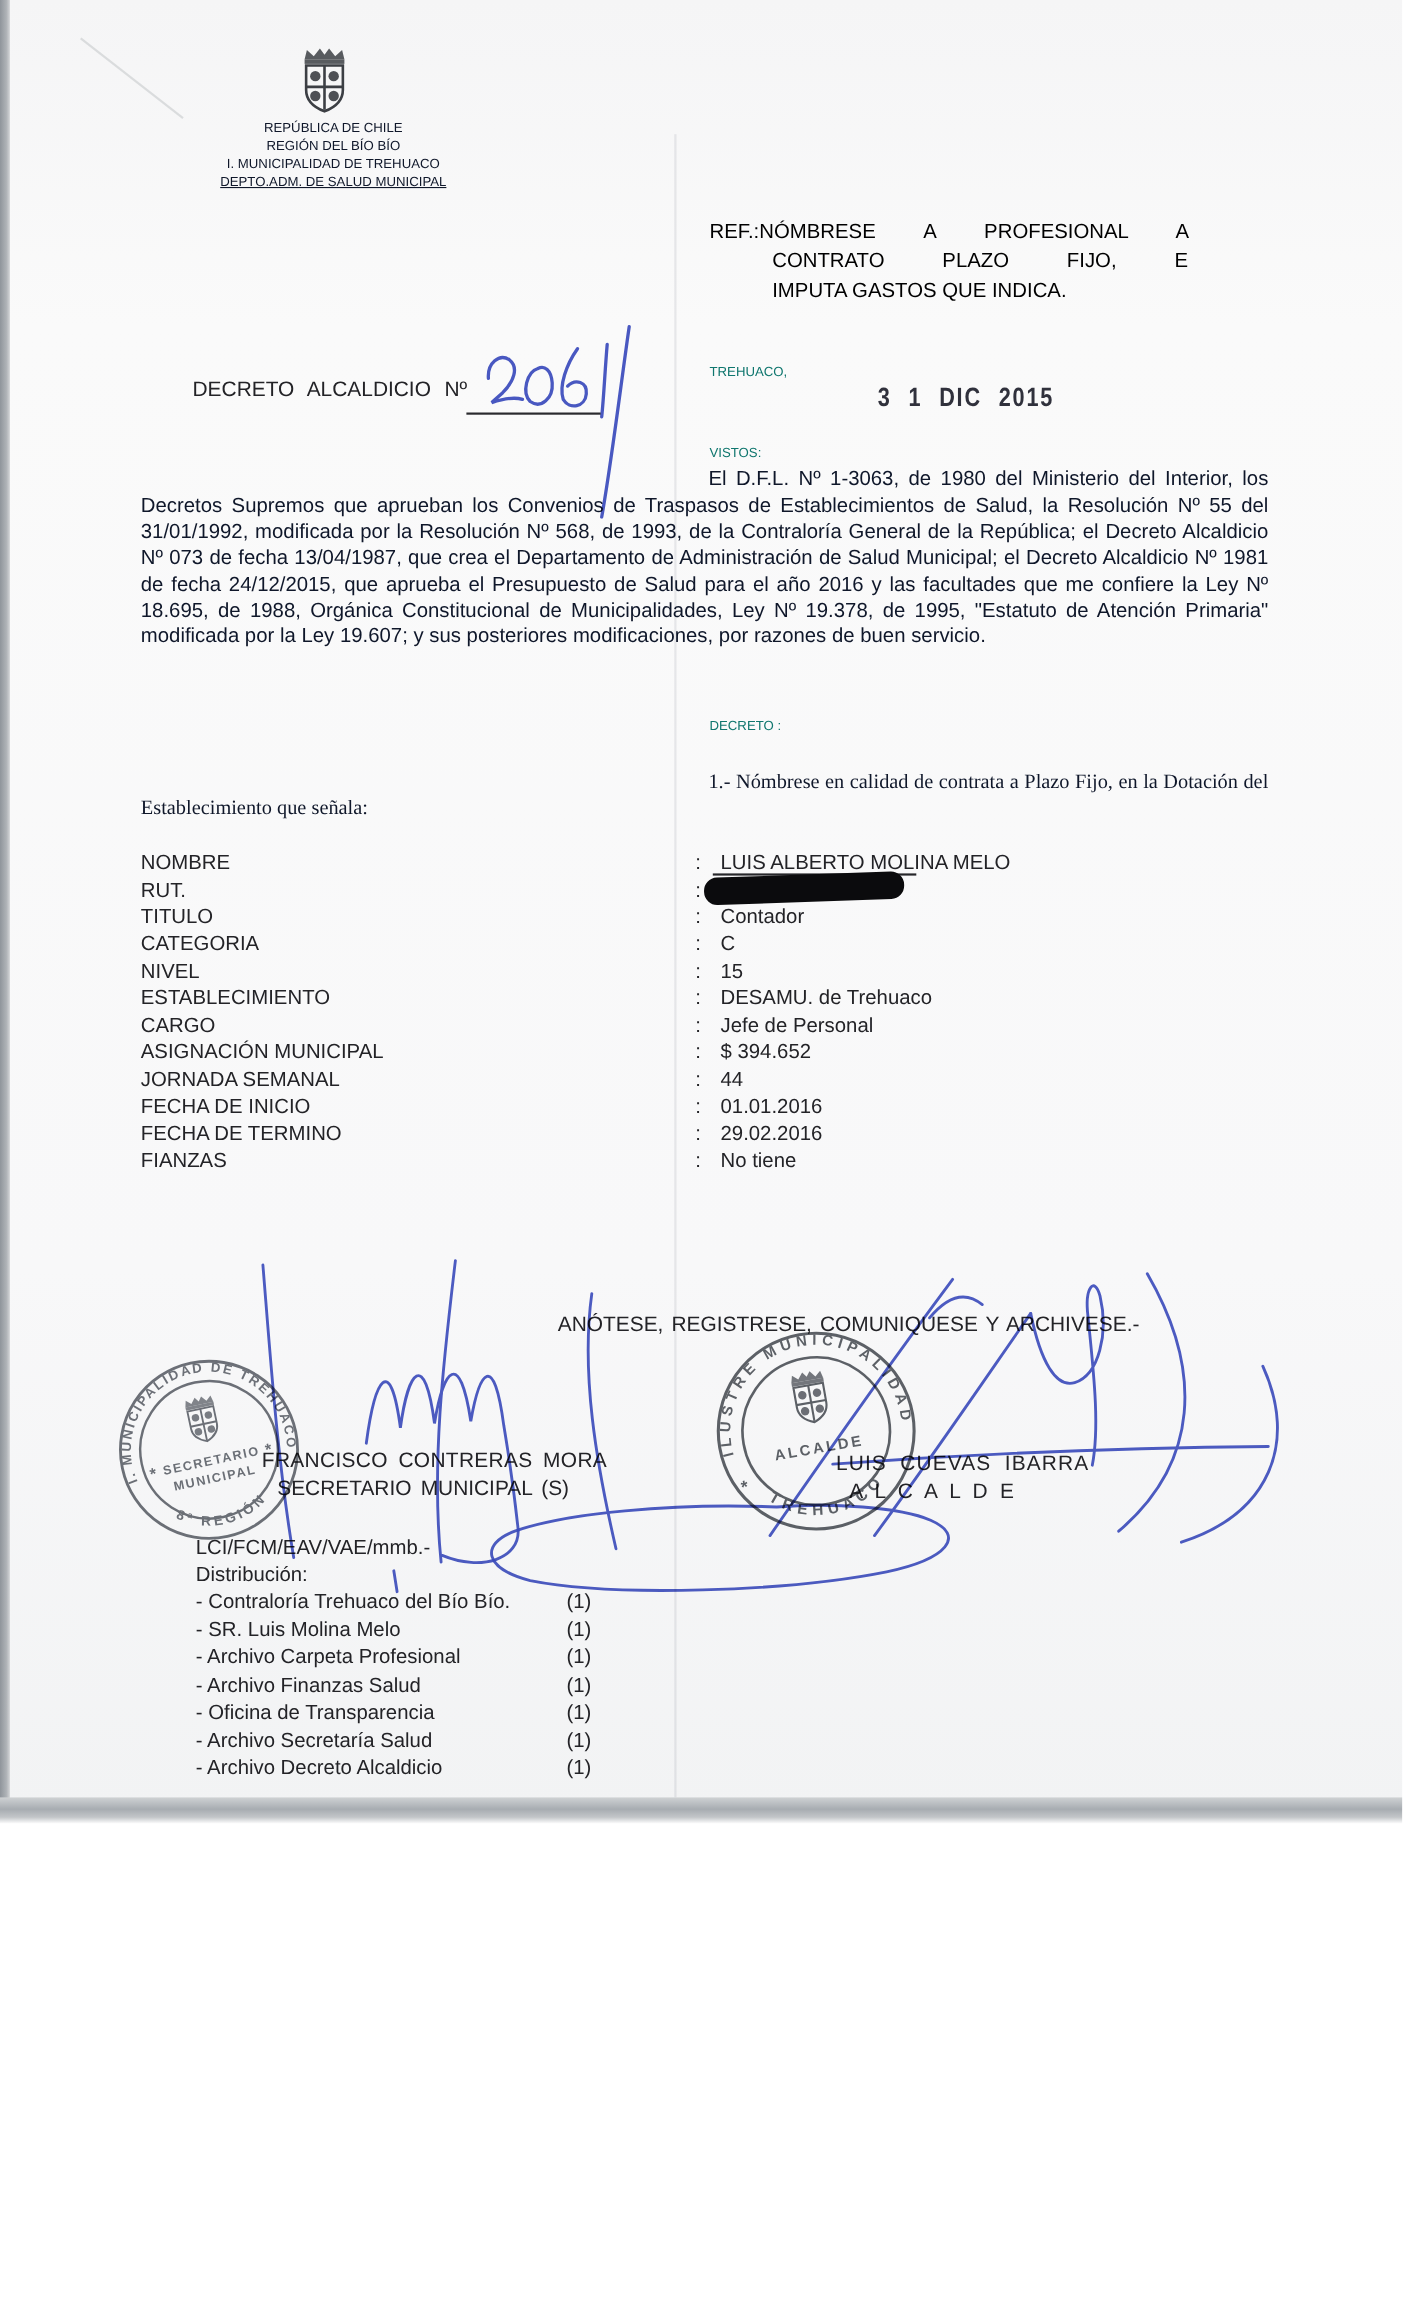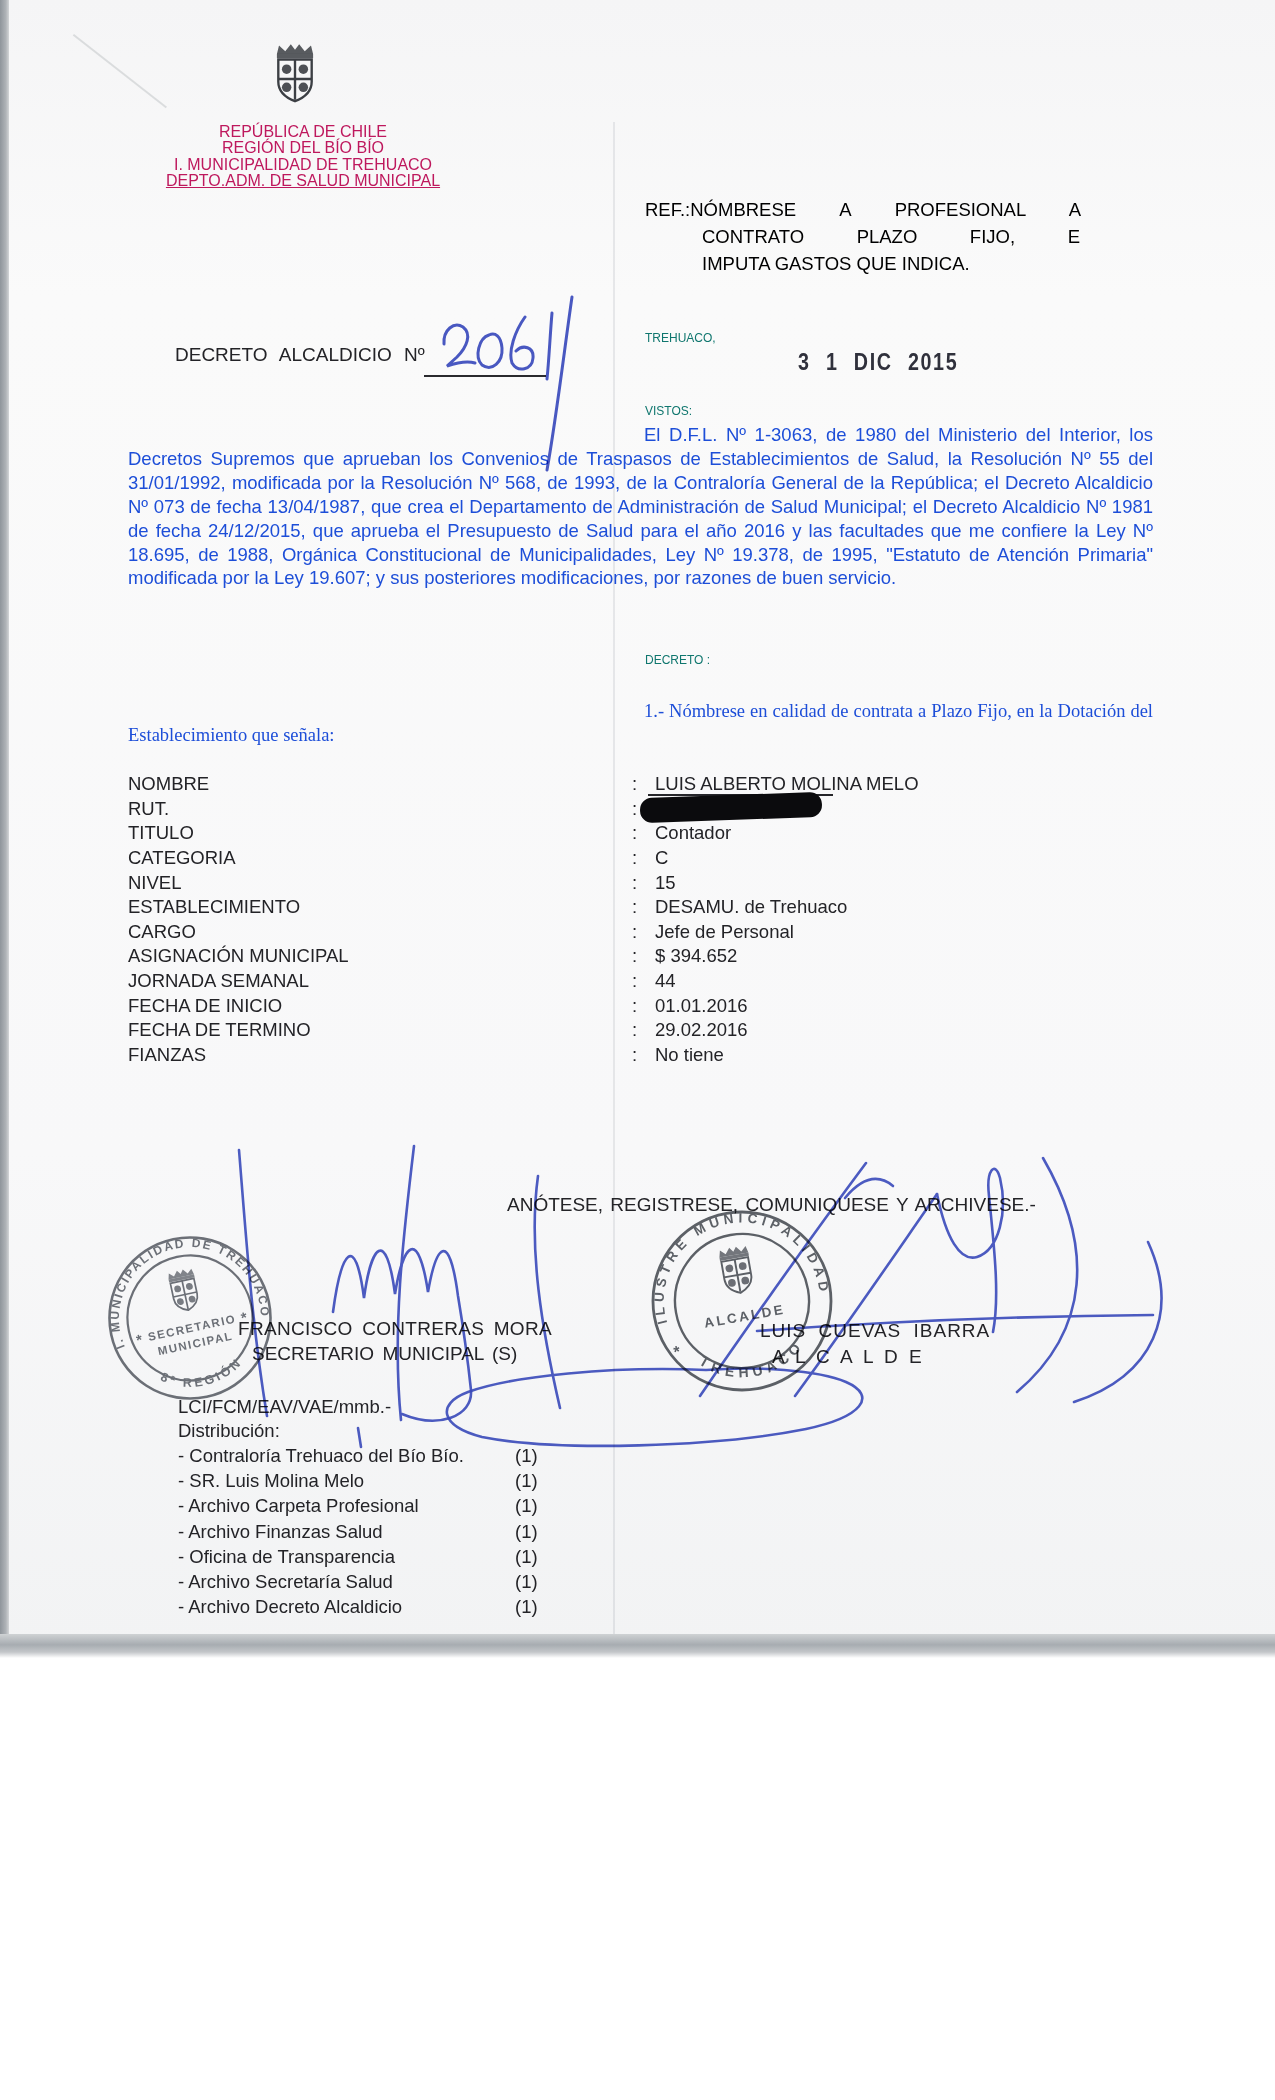--- a/index.html
+++ b/index.html
@@ -10,27 +10,27 @@
   .edge-left{position:absolute;left:0;top:0;width:9px;height:1652px;
         background:linear-gradient(90deg,#8f959b,#afb3b7 65%,#d3d5d7);}
   .band-bottom{position:absolute;left:0;top:1634px;width:1275px;height:24px;
         background:linear-gradient(180deg,#cfd2d4 0%,#a7acb1 45%,#c3c6c9 75%,#ffffff 100%);}
   .fold{position:absolute;left:613px;top:122px;width:2px;height:1512px;background:rgba(110,120,132,.14);}
   .crease{position:absolute;left:74px;top:34px;width:118px;height:1.5px;background:rgba(120,126,133,.22);
         transform:rotate(38deg);transform-origin:0 0;}
   .abs{position:absolute;white-space:nowrap;}
   .t{font-size:12px;color:#0f766e;}
   .letterhead{position:absolute;left:163px;top:108px;width:280px;text-align:center;
-        font-size:16px;line-height:16.3px;color:#be185d;white-space:nowrap;margin-top:16px;}
+        font-size:12px;line-height:16.3px;color:#0f172a;white-space:nowrap;}
   .lh-underline{text-decoration:underline;}
   .crest-hdr{position:absolute;left:266px;top:40px;width:58px;height:64px;color:#3c3f44;}
   .ref-line{position:absolute;font-size:18.5px;color:#000000;}
   .jl{text-align:justify;text-align-last:justify;}
   .para{position:absolute;font-size:18.5px;line-height:23.9px;text-align:justify;
-        text-indent:516px;color:#1d4ed8;white-space:normal;}
+        text-indent:516px;color:#0f172a;white-space:normal;}
   .datestamp{position:absolute;left:798px;top:348px;font-size:24px;font-weight:bold;
         letter-spacing:2px;word-spacing:10px;color:#30313c;transform:scaleX(.82);transform-origin:left top;}
   .num-underline{position:absolute;left:424px;top:375px;width:122px;height:2px;background:#2a2a2e;}
   .fields{position:absolute;left:128px;top:773px;width:1030px;font-size:18.5px;}
   .frow{position:relative;height:24.65px;white-space:nowrap;}
   .flabel{position:absolute;left:0;}
   .fcolon{position:absolute;left:504px;}
   .fvalue{position:absolute;left:527px;}
   .name-underline{position:absolute;left:520px;top:21px;width:185px;height:1.8px;background:#26262a;}
   .redaction{position:absolute;left:512px;top:-3px;width:182px;height:25px;background:#0b0b0d;

